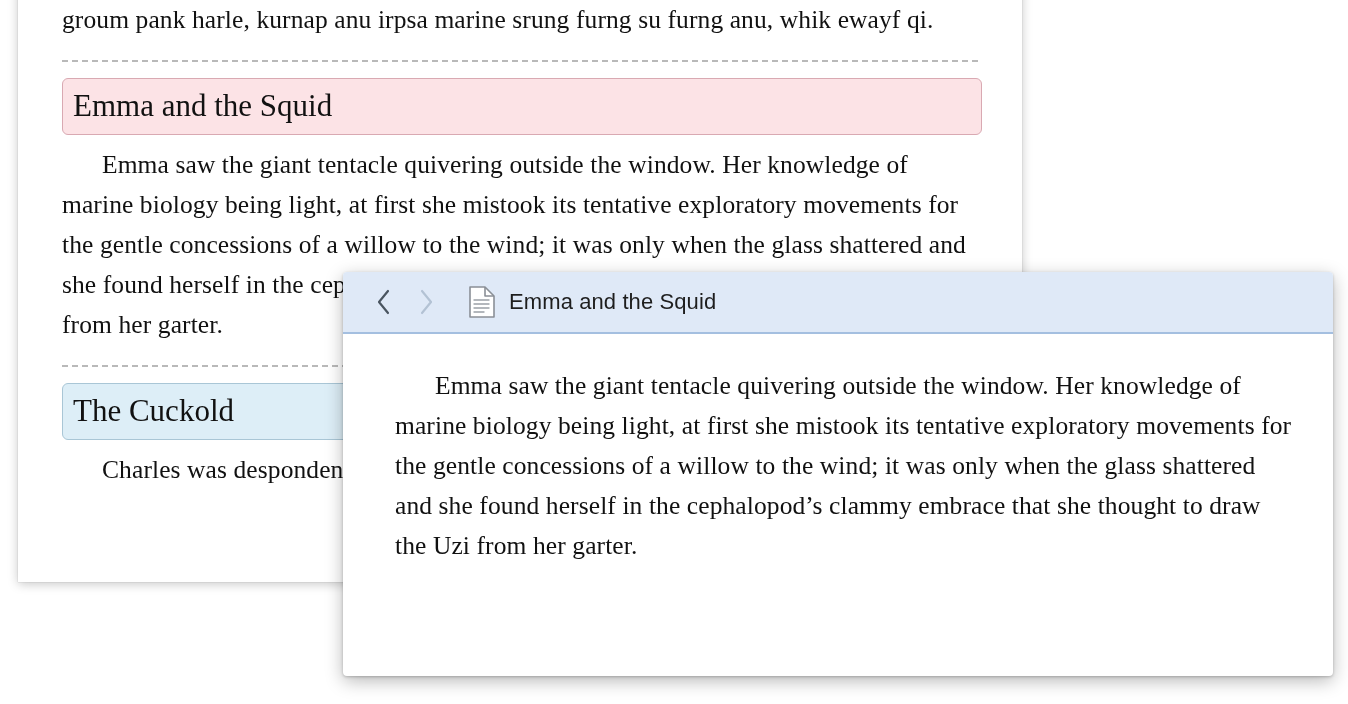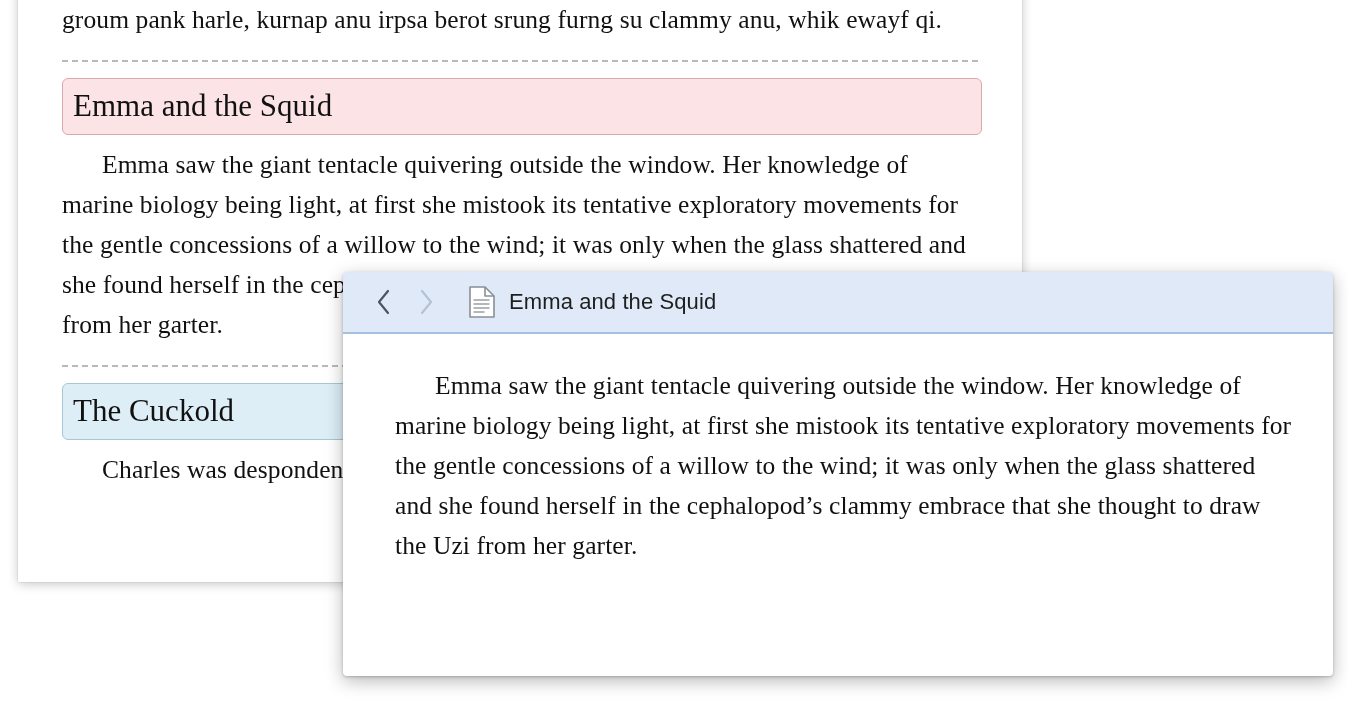--- a/index.html
+++ b/index.html
@@ -126,21 +126,21 @@
     font-size: 25.5px;
     line-height: 40px;
   }
 </style>
 </head>
 <body>
 
 <div id="bg-document">
   <div class="doc-inner">
 
-    <p class="body-text">groum pank harle, kurnap anu irpsa berot srung furng su clammy anu, whik ewayf qi.</p>
+    <p class="body-text">groum pank harle, kurnap anu irpsa marine srung furng su furng anu, whik ewayf qi.</p>
 
     <hr class="separator">
 
     <div class="heading-box heading-pink">Emma and the Squid</div>
 
     <p class="body-text indent">Emma saw the giant tentacle quivering outside the window. Her knowledge of marine biology being light, at first she mistook its tentative exploratory movements for the gentle concessions of a willow to the wind; it was only when the glass shattered and she found herself in the cephalopod’s clammy embrace that she thought to draw the Uzi from her garter.</p>
 
     <hr class="separator">
 
     <div class="heading-box heading-blue">The Cuckold</div>

